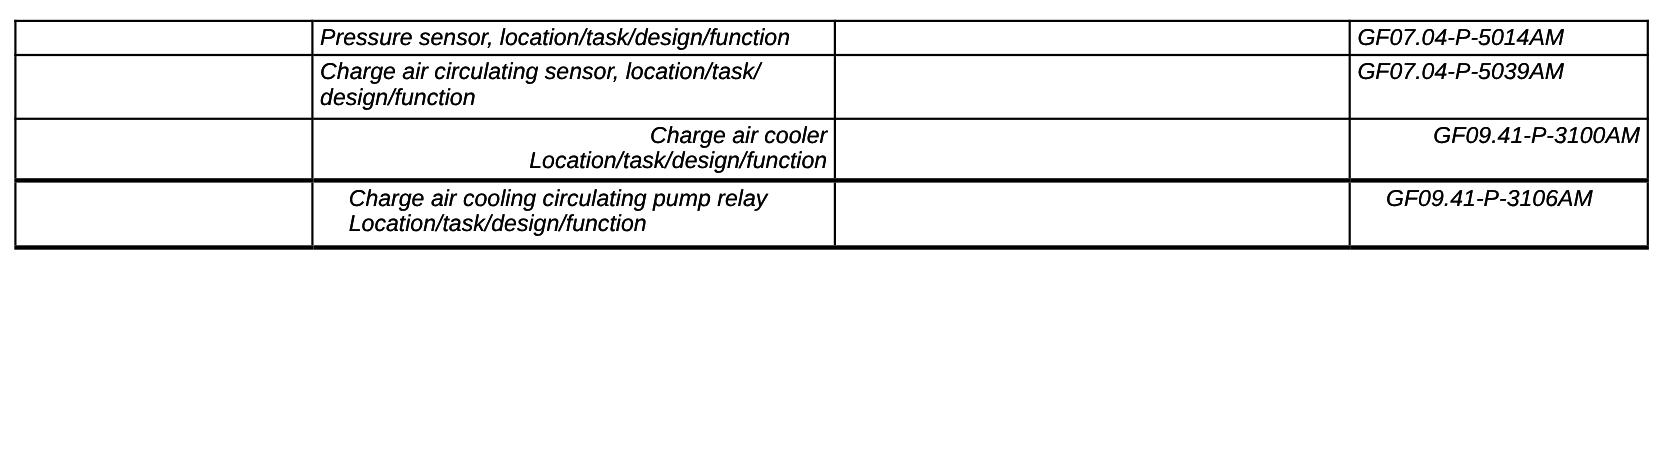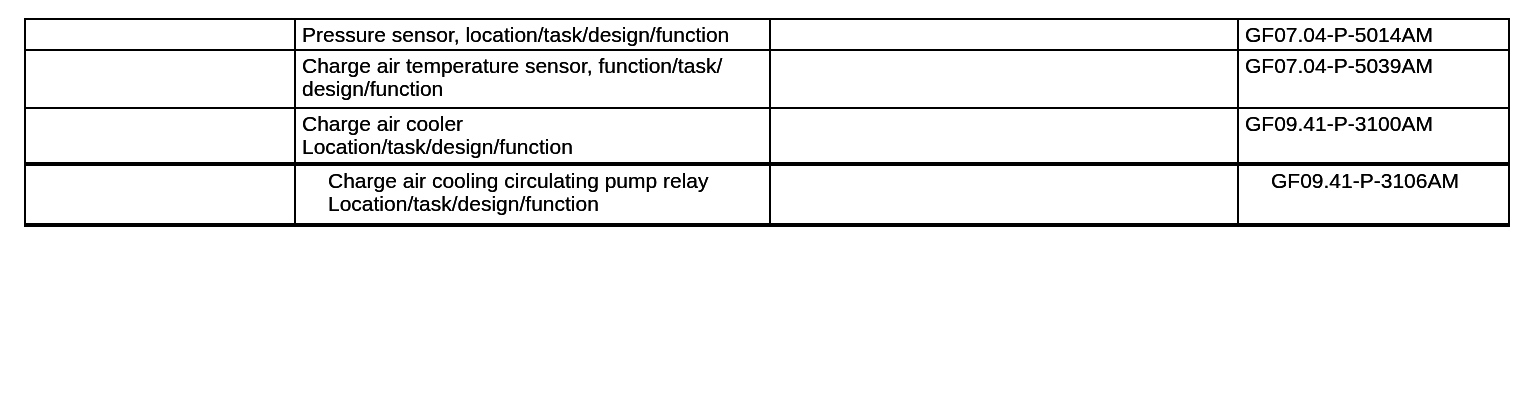--- a/index.html
+++ b/index.html
@@ -8,44 +8,45 @@
     background: #ffffff;
   }
   body {
     width: 1520px;
     height: 414px;
     overflow: hidden;
     font-family: "Liberation Sans", sans-serif;
     color: #000000;
   }
   .doc-table {
-    margin: 18px 0 0 24px;
+    margin: 18px 0 0 13px;
     width: 1484px;
     border-collapse: collapse;
     table-layout: fixed;
+    font-style: italic;
   }
   .doc-table td {
     border: 2px solid #000000;
     vertical-align: top;
     padding: 3px 6px 0 6px;
     font-size: 21px;
     line-height: 23px;
     letter-spacing: 0px;
     color: #000000;
     text-shadow: 0 0 0.6px #000000;
     overflow: hidden;
   }
   .desc-cell, .code-cell {
     white-space: pre;
   }
   
   .row-1 td { height: 26px; }
   .row-2 td { height: 53px; }
   .row-3 td { height: 51px; }
-  .row-4 td { height: 50px; }
+  .row-4 td { height: 50px; text-align: right; }
   .row-5 td { height: 51px; }
   .row-6 td { height: 52px; }
   .row-7 td { height: 54px; padding-left: 32px; }
   
   .row-4 td { border-bottom-width: 4px; }
   .row-7 td { border-bottom-width: 4px; }
 </style>
 </head>
 <body>
 
@@ -58,21 +59,21 @@
   </colgroup>
   <tbody>
     <tr class="row-1">
       <td class="empty-cell"></td>
       <td class="desc-cell">Pressure sensor, location/task/design/function</td>
       <td class="empty-cell"></td>
       <td class="code-cell">GF07.04-P-5014AM</td>
     </tr>
     <tr class="row-2">
       <td class="empty-cell"></td>
-      <td class="desc-cell">Charge air temperature sensor, function/task/
+      <td class="desc-cell">Charge air circulating sensor, location/task/
 design/function</td>
       <td class="empty-cell"></td>
       <td class="code-cell">GF07.04-P-5039AM</td>
     </tr>
     <tr class="row-4">
       <td class="empty-cell"></td>
       <td class="desc-cell">Charge air cooler
 Location/task/design/function</td>
       <td class="empty-cell"></td>
       <td class="code-cell">GF09.41-P-3100AM</td>

